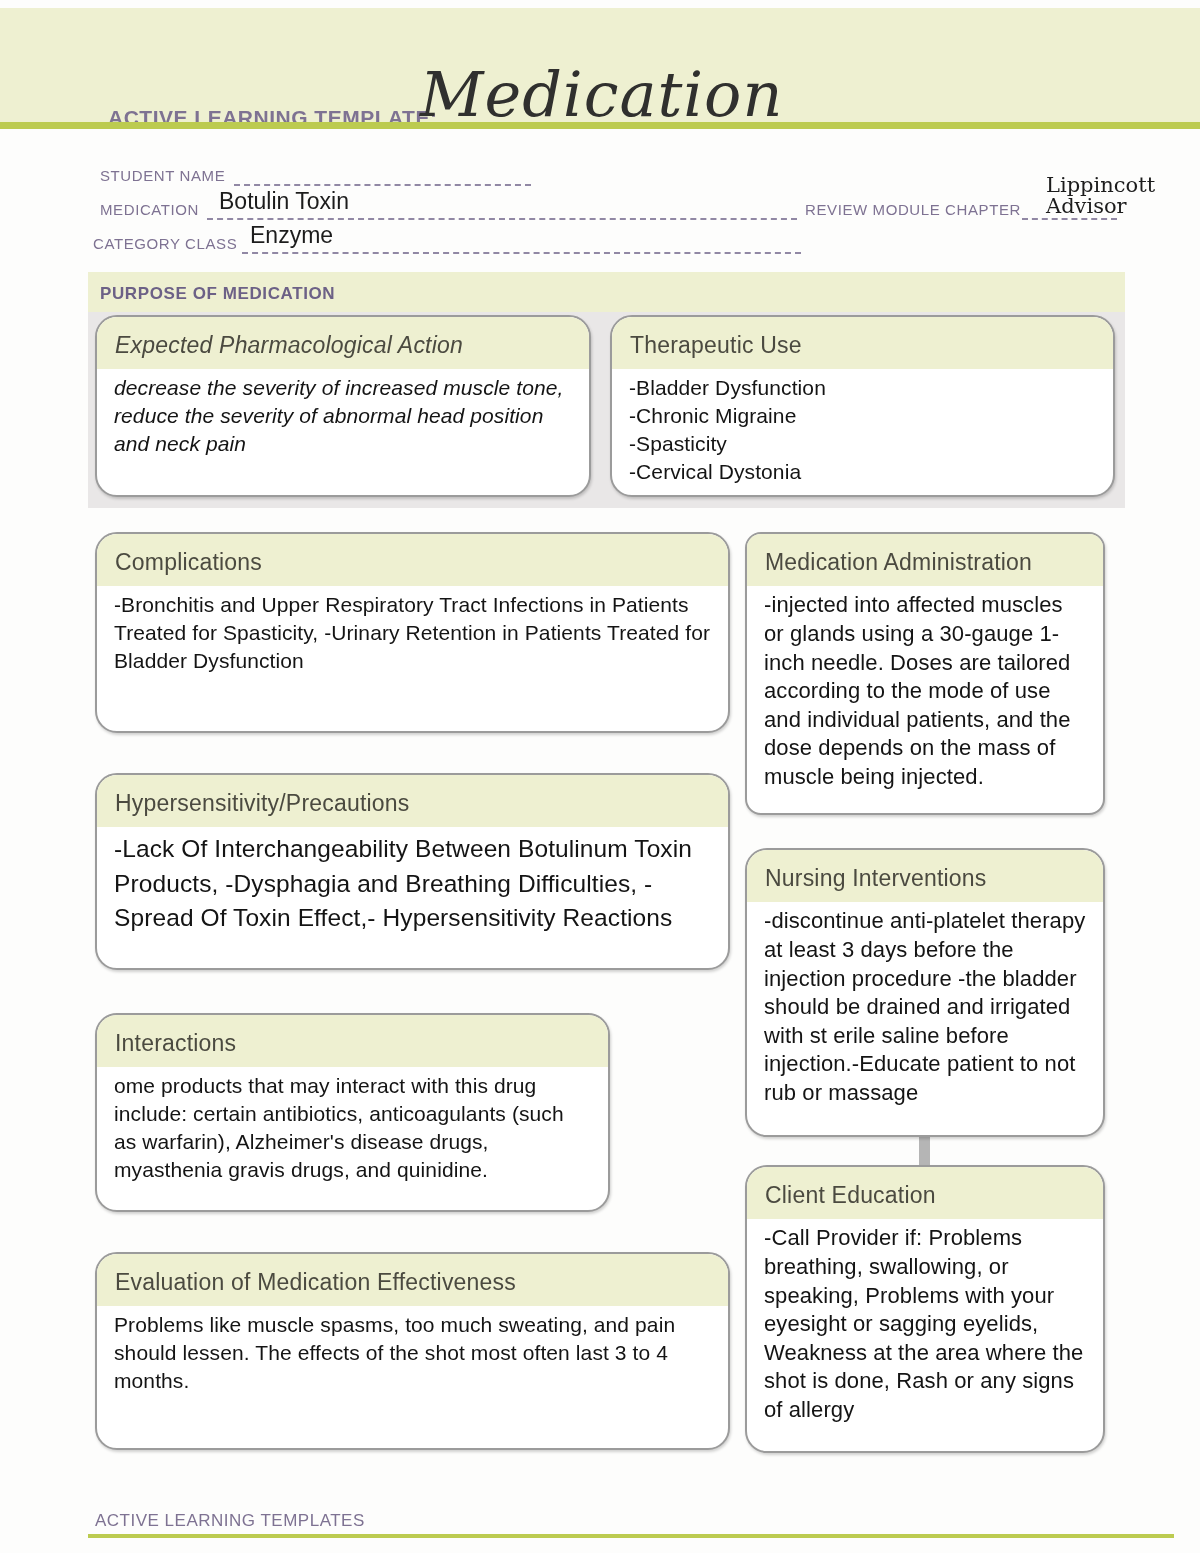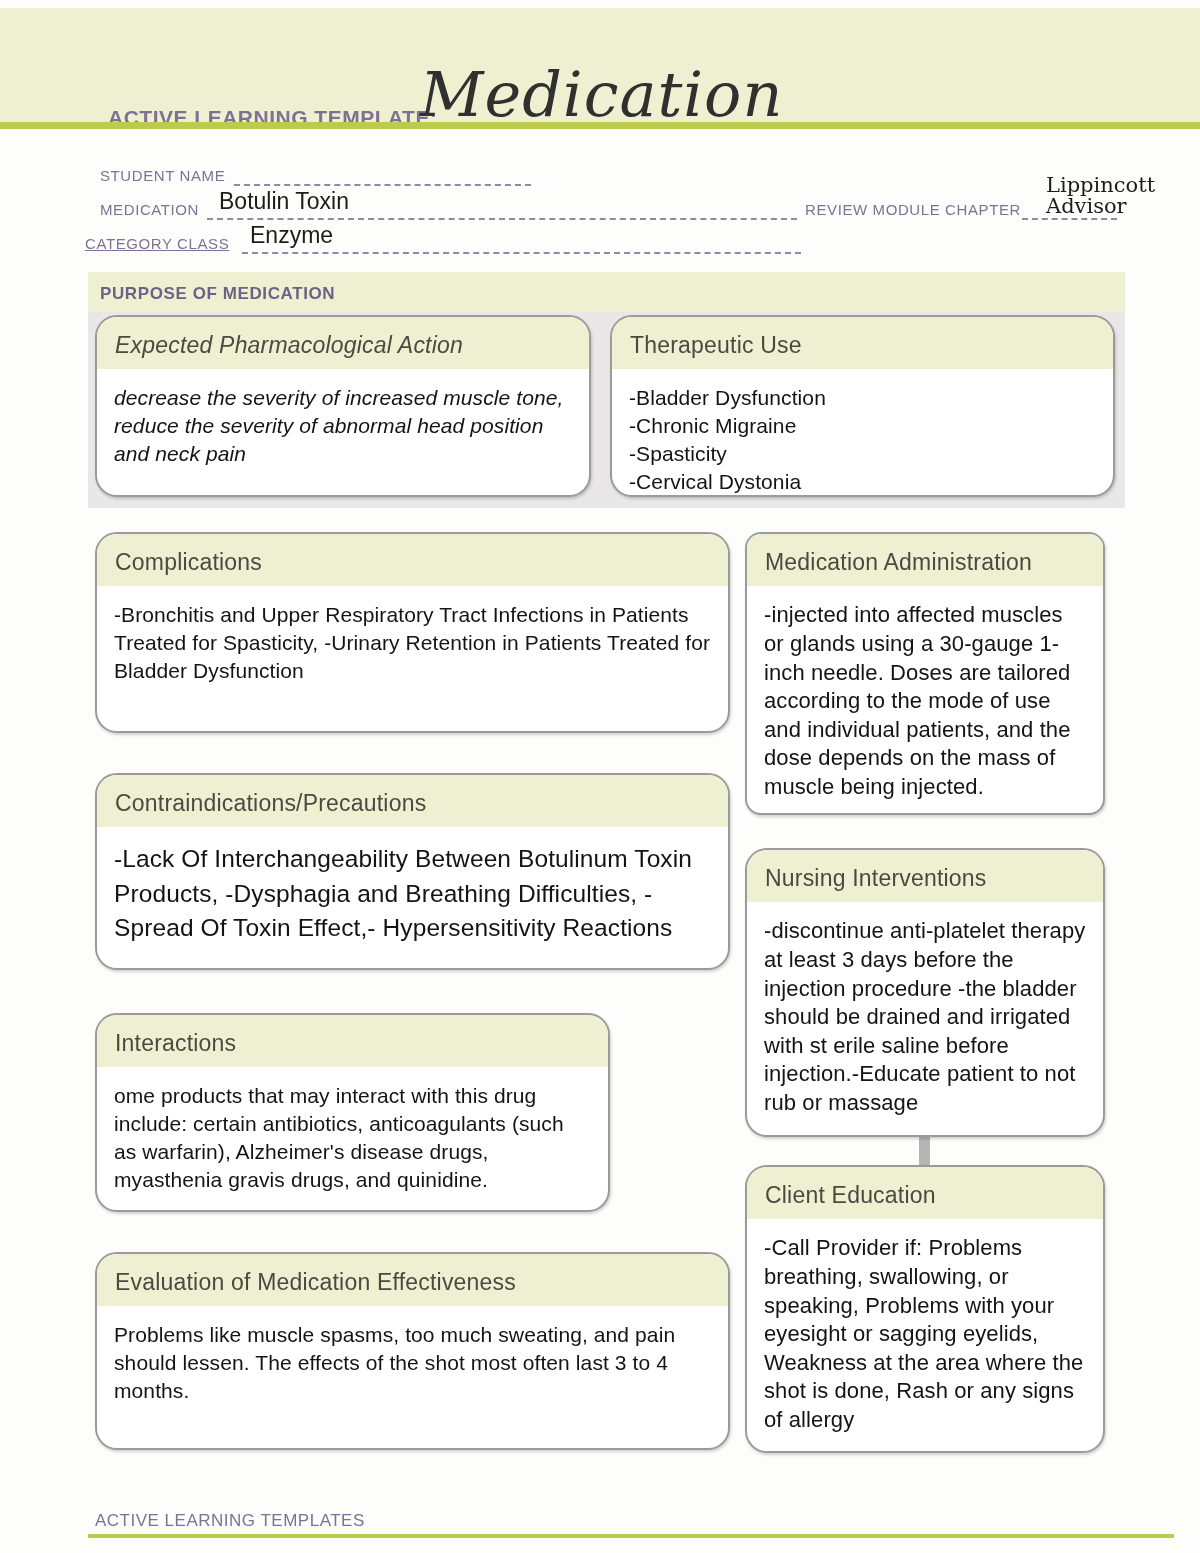--- a/index.html
+++ b/index.html
@@ -51,21 +51,21 @@
   .purpose-panel{position:absolute;left:88px;top:312px;width:1037px;height:196px;background:var(--panel-gray);}
   
   .card{
     position:absolute;background:#ffffff;border:2px solid var(--card-border);
     border-radius:22px;overflow:hidden;box-shadow:1px 2px 3px rgba(0,0,0,.18);
     z-index:2;box-sizing:border-box;
   }
   .card-header{background:var(--card-header-background);padding:15px 18px 11px;}
   .card-title{font-size:23px;color:var(--title-text);letter-spacing:.2px;line-height:1.15;}
   .card-body{
-    padding:15px 17px 6px;font-size:21px;line-height:1.32;color:var(--body-text);
+    padding:5px 17px 6px;font-size:21px;line-height:1.32;color:var(--body-text);
     white-space:pre-line;letter-spacing:.1px;
   }
   .body-lg{font-size:24.5px;line-height:1.4;}
   .body-col{font-size:22px;line-height:1.3;}
   .connector{position:absolute;left:919px;top:1130px;width:11px;height:40px;background:#b5b5b5;z-index:1;}
   
   .footer-label{
     position:absolute;left:95px;top:1512px;font-size:17px;color:var(--label-purple);
     letter-spacing:.5px;line-height:1;
   }
@@ -86,21 +86,21 @@
   <div class="blank-line" style="left:234px;top:184px;width:297px;"></div>
 
   <span class="form-label" style="left:100px;top:202px;">MEDICATION</span>
   <span class="fill-value" style="left:219px;top:190px;">Botulin Toxin</span>
   <div class="blank-line" style="left:207px;top:218px;width:590px;"></div>
 
   <span class="form-label" style="left:805px;top:202px;">REVIEW MODULE CHAPTER</span>
   <span class="fill-serif" style="left:1040px;top:175px;margin-left:6px;">Lippincott Advisor</span>
   <div class="blank-line" style="left:1022px;top:218px;width:95px;"></div>
 
-  <span class="form-label" style="left:85px;top:236px;text-decoration:underline;">CATEGORY CLASS</span>
+  <span class="form-label" style="left:93px;top:236px;">CATEGORY CLASS</span>
   <span class="fill-value" style="left:250px;top:224px;">Enzyme</span>
   <div class="blank-line" style="left:242px;top:252px;width:559px;"></div>
 
   <div class="purpose-bar">
     <span class="purpose-title">PURPOSE OF MEDICATION</span>
   </div>
   <div class="purpose-panel"></div>
 
   <section class="card" style="left:95px;top:315px;width:496px;height:182px;font-style:italic;">
     <div class="card-header">
@@ -121,21 +121,21 @@
 
   <section class="card" style="left:95px;top:532px;width:635px;height:201px;">
     <div class="card-header">
       <span class="card-title">Complications</span>
     </div>
     <div class="card-body">-Bronchitis and Upper Respiratory Tract Infections in Patients Treated for Spasticity, -Urinary Retention in Patients Treated for Bladder Dysfunction</div>
   </section>
 
   <section class="card" style="left:95px;top:773px;width:635px;height:197px;">
     <div class="card-header">
-      <span class="card-title">Contraindications/Precautions</span>
+      <span class="card-title">Hypersensitivity/Precautions</span>
     </div>
     <div class="card-body body-lg">-Lack Of Interchangeability Between Botulinum Toxin Products, -Dysphagia and Breathing Difficulties, -Spread Of Toxin Effect,- Hypersensitivity Reactions</div>
   </section>
 
   <section class="card" style="left:95px;top:1013px;width:515px;height:199px;">
     <div class="card-header">
       <span class="card-title">Interactions</span>
     </div>
     <div class="card-body">ome products that may interact with this drug include: certain antibiotics, anticoagulants (such as warfarin), Alzheimer's disease drugs, myasthenia gravis drugs, and quinidine.</div>
   </section>

